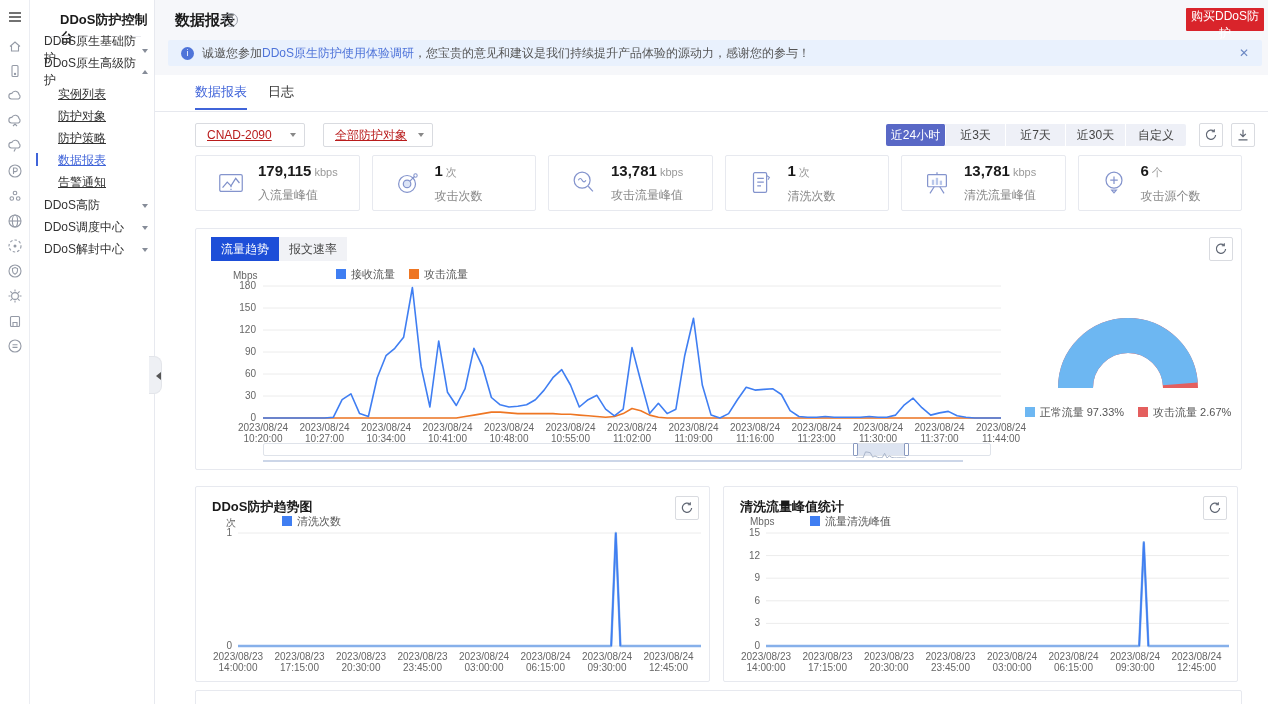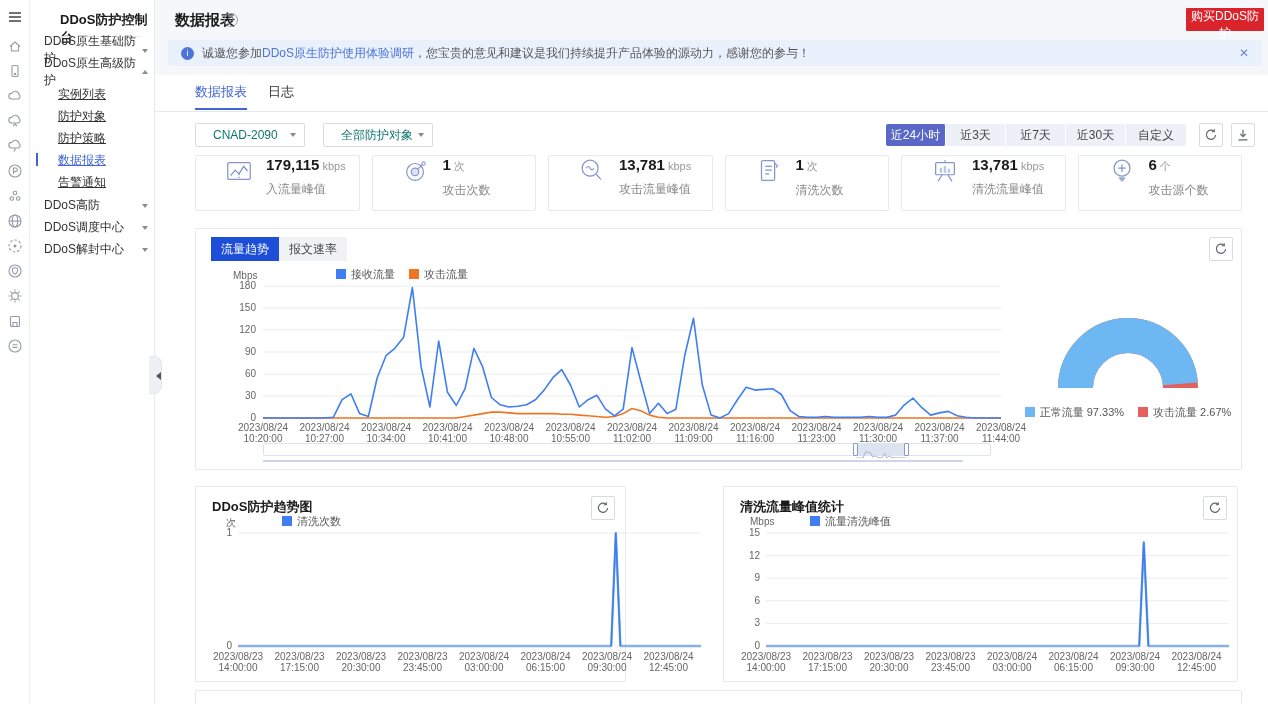--- a/index.html
+++ b/index.html
@@ -37,52 +37,52 @@
   .banner { left:13px; top:40px; width:1094px; height:26px; background:#e9f1fd; border-radius:2px; font-size:12px; color:#555; display:flex; align-items:center; }
   .banner .info-ic { width:13px; height:13px; border-radius:50%; background:#4f74d9; color:#fff; font-size:9px; line-height:13px; text-align:center; font-style:normal; margin:0 8px 0 13px; }
   .banner a { color:#4f74d9; text-decoration:none; cursor:pointer; }
   .banner .close { margin-left:auto; margin-right:13px; color:#6b88c4; font-size:12px; cursor:pointer; }
 
   #panel { left:0; top:75px; width:1113px; height:629px; background:#fff; }
   .tabrow-border { position:absolute; left:0; top:36px; width:1113px; height:1px; background:#e6e8ee; }
   .top-tab { position:absolute; top:8px; height:27px; font-size:13px; color:#333; cursor:pointer; }
   .top-tab.active { color:#4064d9; border-bottom:2px solid #4064d9; }
 
-  .select { position:absolute; top:48px; width:110px; height:24px; background:#fff; border:1px solid #d9dbe0; border-radius:2px; font-size:12px; color:#0f766e; line-height:22px; padding-left:17px; cursor:pointer; }
+  .select { position:absolute; top:48px; width:110px; height:24px; background:#fff; border:1px solid #d9dbe0; border-radius:2px; font-size:12px; color:#b91c1c; line-height:22px; padding-left:11px; cursor:pointer;text-decoration:underline; }
   .select .sel-caret { position:absolute; right:8px; top:9px; width:0; height:0; border:3.5px solid transparent; border-top:4px solid #888; }
 
   .period-group { position:absolute; left:731px; top:49px; height:22px; display:flex; background:#eef0f7; border-radius:2px; }
   .period-btn { width:60px; height:22px; font-size:12px; color:#444; line-height:22px; text-align:center; cursor:pointer; border-right:1px solid #fff; }
   .period-btn:last-child { border-right:none; }
   .period-btn.sel { background:#5968c6; color:#fff; border-radius:2px; }
   .tool-btn { position:absolute; top:48px; width:24px; height:24px; background:#fff; border:1px solid #d9dbe0; border-radius:2px; cursor:pointer; padding:4px; }
 
   .stats-row { position:absolute; left:40px; top:80px; width:1047px; height:56px; display:flex; gap:12px; }
-  .stat-card { flex:1; background:#fff; border:1px solid #e7e9ef; border-radius:2px; display:flex; align-items:flex-start; padding-left:28px; }
+  .stat-card { flex:1; background:#fff; border:1px solid #e7e9ef; border-radius:2px; display:flex; align-items:center; padding-left:20px; }
   .stat-ic { width:30px; height:30px; margin-right:12px; flex:none; }
   .stat-val { font-size:15px; font-weight:bold; color:#1a1a1a; }
   .stat-unit { font-size:11px; color:#999; font-weight:normal; margin-left:3px; }
   .stat-label { font-size:12px; color:#888; margin-top:8px; }
 
   .card { position:absolute; background:#fff; border:1px solid #e7e9ef; border-radius:2px; }
   #trend-card { left:40px; top:153px; width:1047px; height:242px; }
   .chart-tab { position:absolute; top:8px; width:68px; height:24px; font-size:12px; line-height:24px; text-align:center; background:#f1f2f6; color:#444; cursor:pointer; }
   .chart-tab.sel { background:#1d4ed8; color:#fff; }
   .mini-refresh { position:absolute; width:24px; height:24px; background:#fff; border:1px solid #d9dbe0; border-radius:2px; cursor:pointer; padding:4px; }
 
   .legend { position:absolute; display:flex; align-items:center; gap:14px; font-size:11px; color:#555; }
   .legend .sq { display:inline-block; width:10px; height:10px; margin-right:5px; vertical-align:-1px; }
   .axis-unit { position:absolute; font-size:10px; color:#666; }
 
   .dz-track { position:absolute; left:67px; top:214px; width:728px; height:13px; background:#fff; border:1px solid #dfe3ea; border-radius:2px; }
   .dz-window { position:absolute; left:592px; top:0px; width:50px; height:11px; background:#dde4f1; cursor:grab; }
   .dz-handle { position:absolute; top:-1px; width:5px; height:13px; background:#fff; border:1px solid #8a9ac0; border-radius:1px; cursor:ew-resize; }
   .dz-underbar { position:absolute; left:67px; top:231px; width:700px; height:2px; background:#ccd6e8; }
 
-  #bl-card { left:40px; top:411px; width:431px; height:196px; }
+  #bl-card { left:40px; top:411px; width:515px; height:196px; }
   #br-card { left:568px; top:411px; width:515px; height:196px; }
   .card-title { position:absolute; left:16px; top:11px; font-size:13px; font-weight:bold; color:#1a1a1a; }
   #partial-card { left:40px; top:615px; width:1047px; height:20px; border-radius:2px 2px 0 0; }
 
   .donut-legend { position:absolute; left:777px; top:176px; width:310px; justify-content:center; }
   svg text { font-family:"Liberation Sans","DejaVu Sans",sans-serif; }
 </style>
 </head>
 <body>
 

